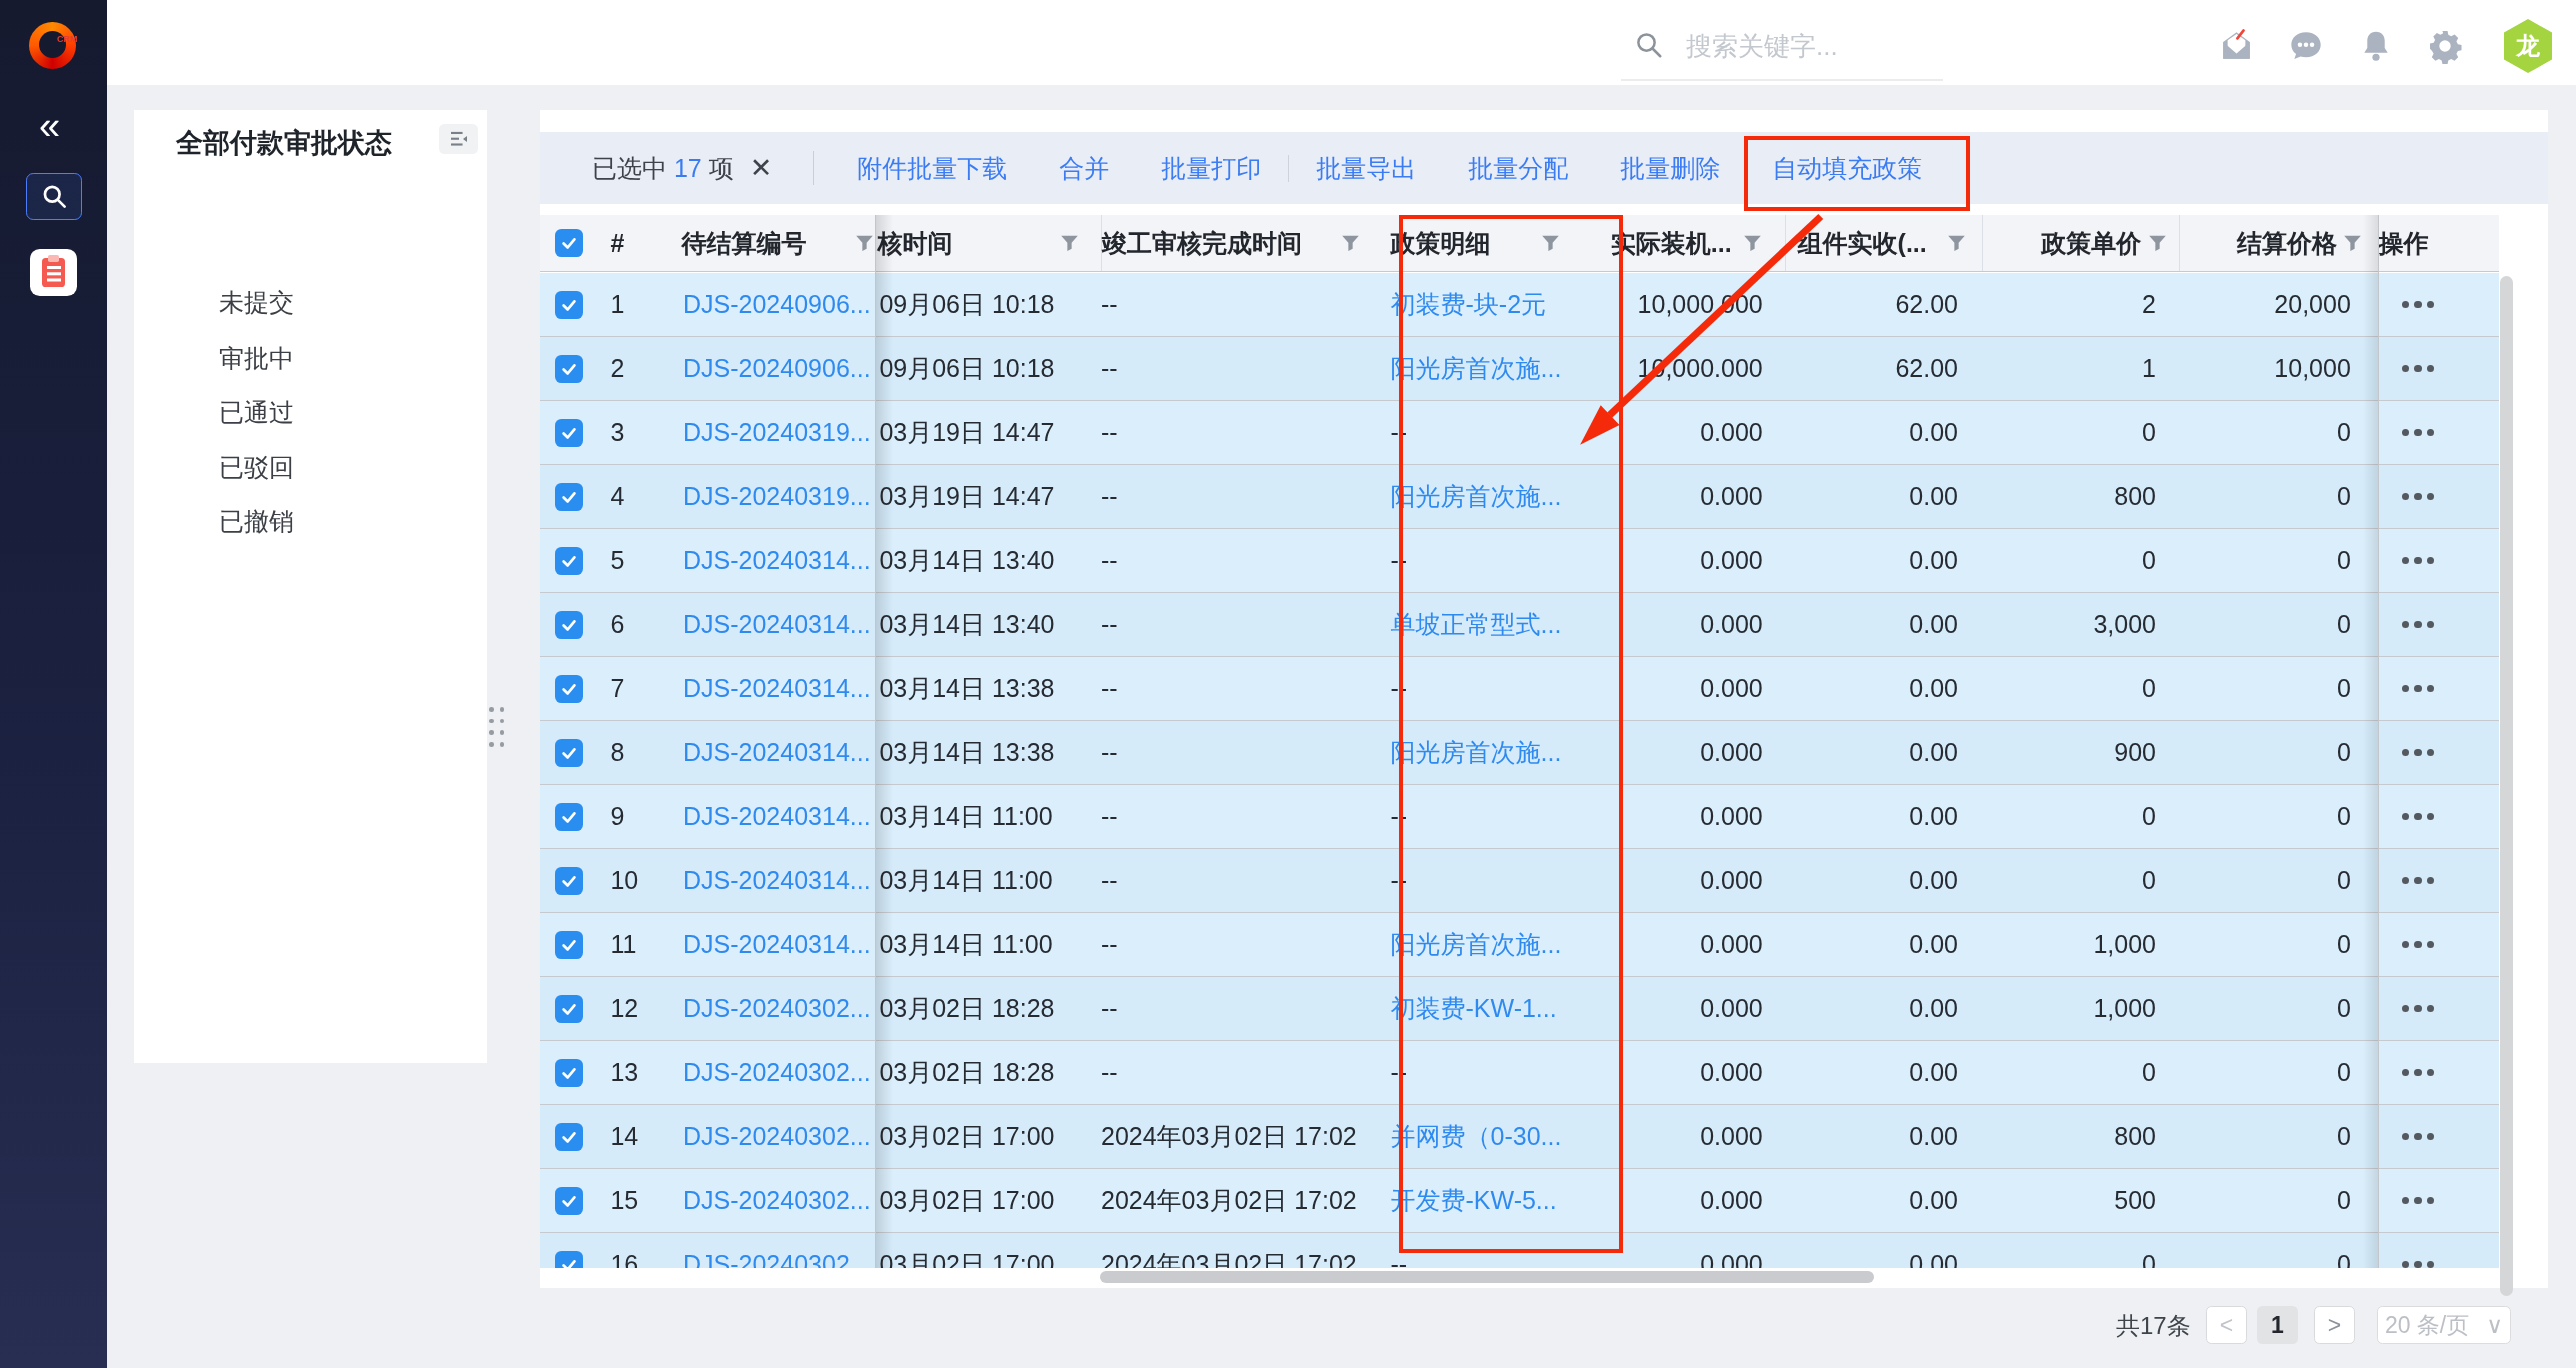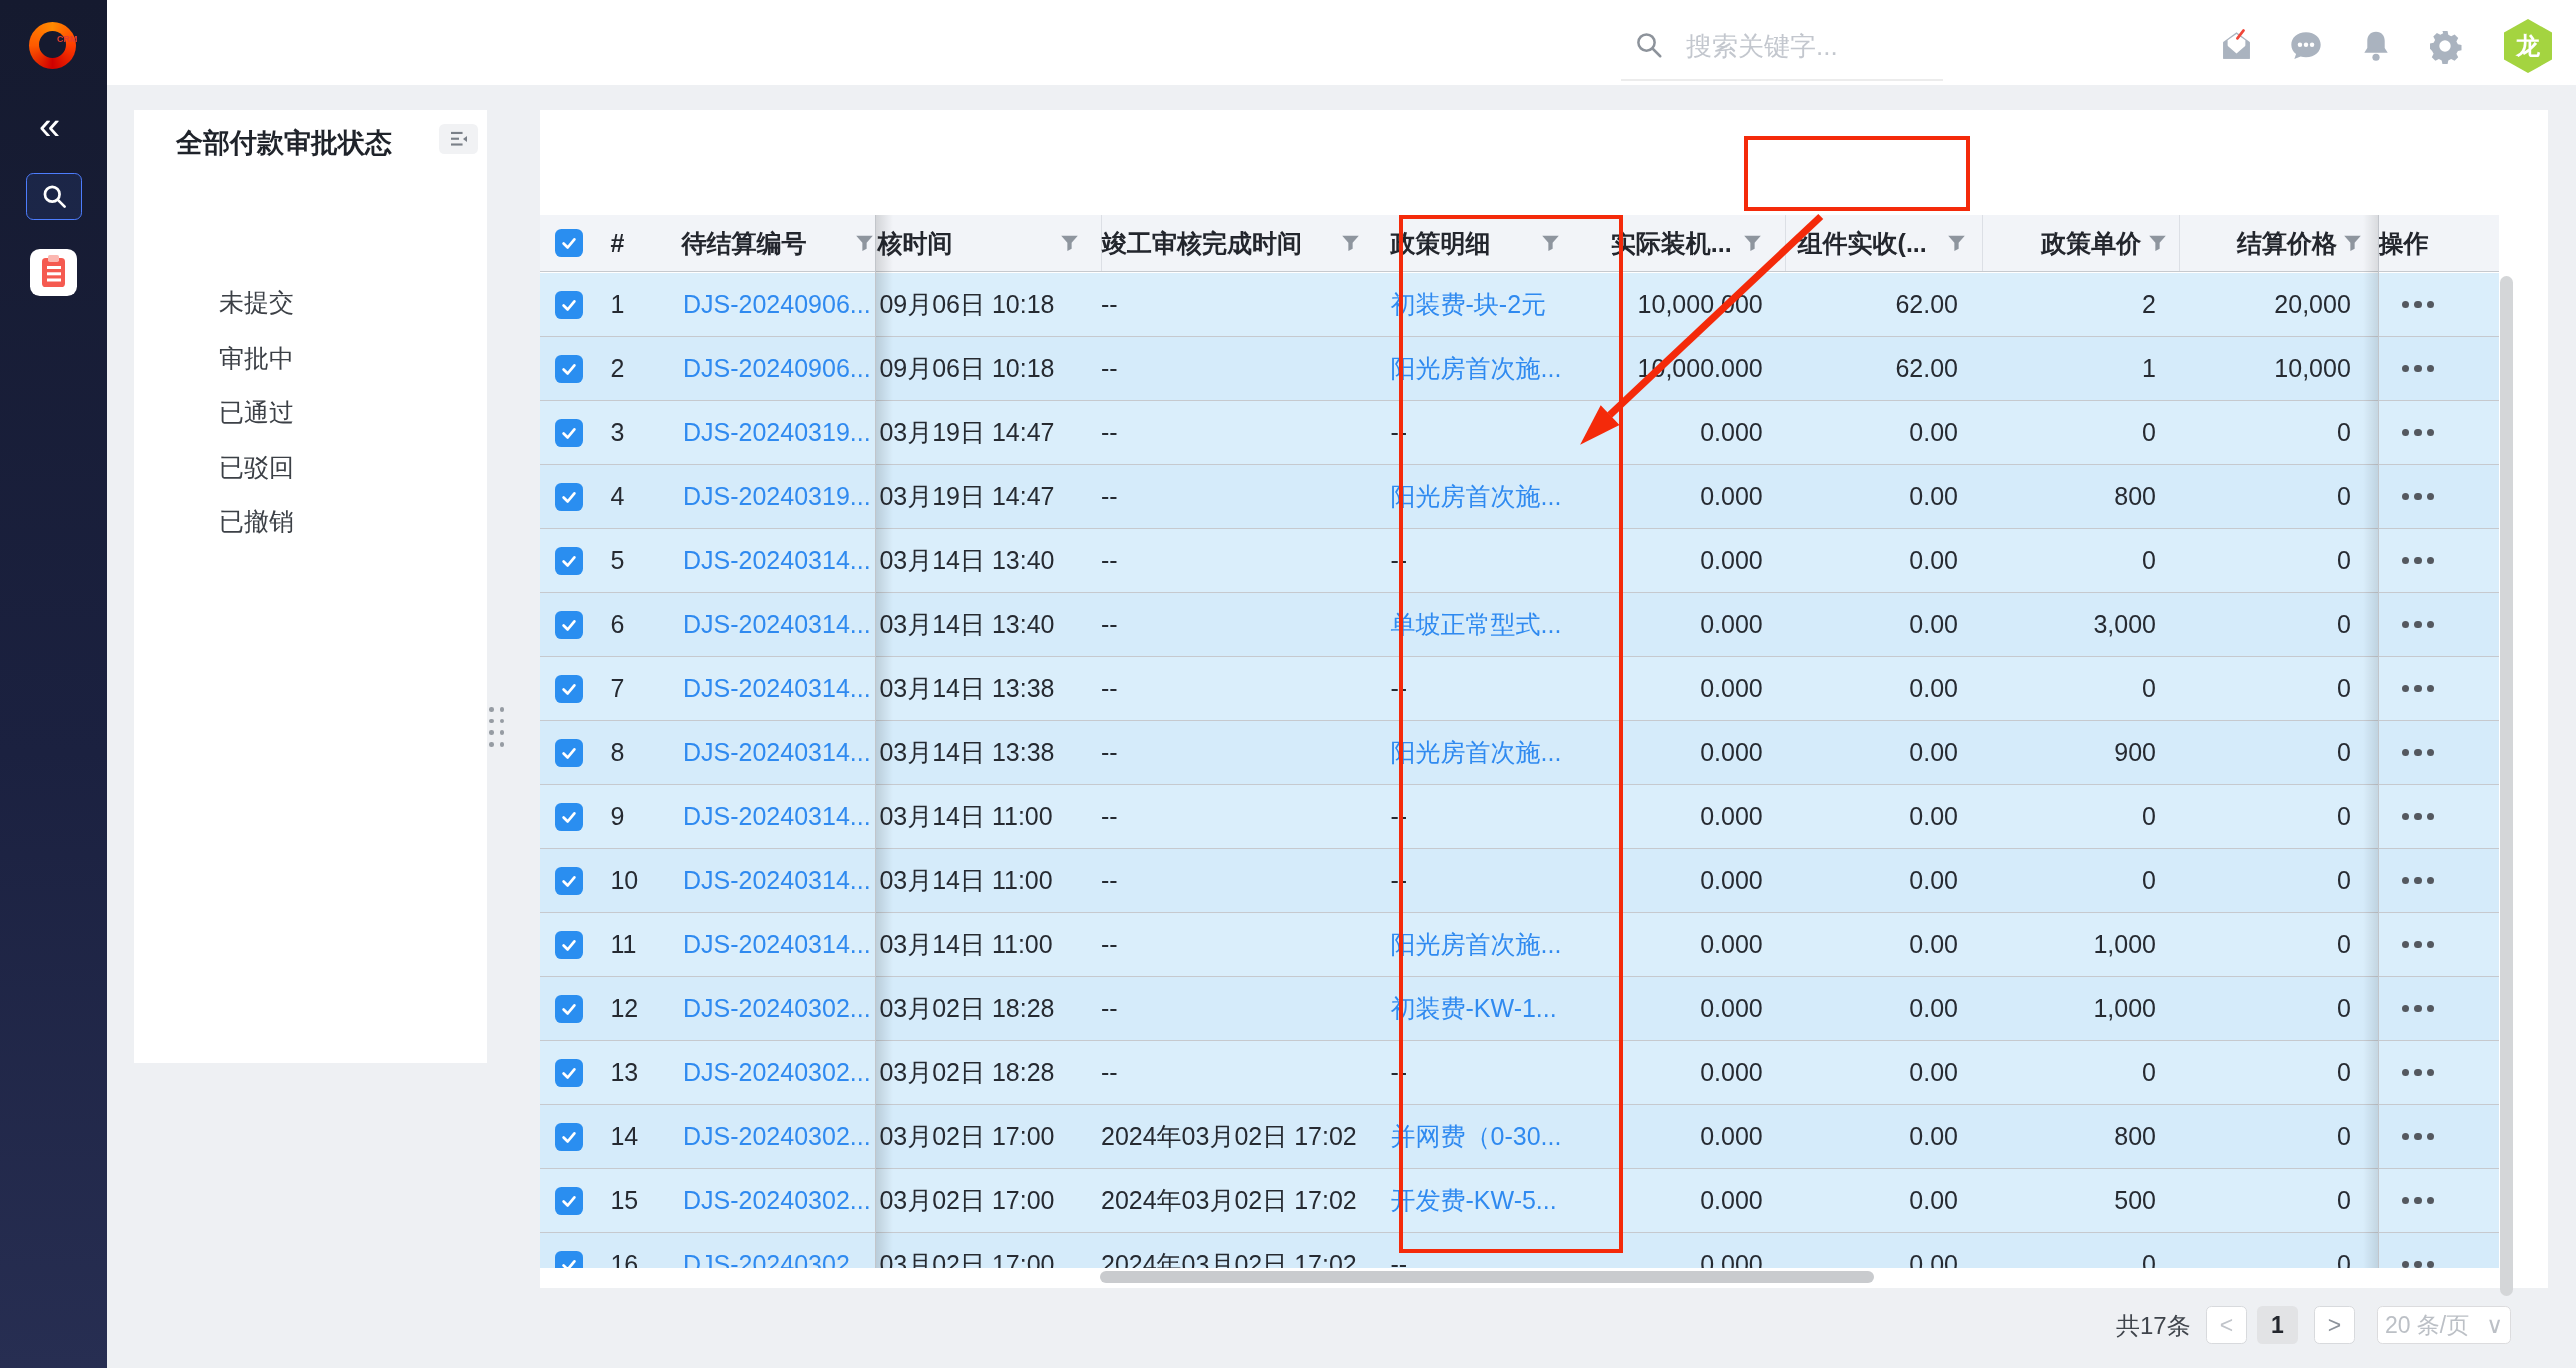--- a/index.html
+++ b/index.html
@@ -198,20 +198,37 @@
       <i></i>
       <i></i>
       <i></i>
       <i></i>
       <i></i>
       <i></i>
   </div>
 
   <section class="card">
 
+    <div class="toolbar">
+      <span>已选中</span>&nbsp;
+      <span class="sel-cnt">17</span>&nbsp;
+      <span>项</span>
+      <span class="sel-x">✕</span>
+      <span class="tb-div"></span>
+      <div class="actions">
+        <span>附件批量下载</span>
+        <span>合并</span>
+        <span>批量打印</span>
+        <span class="act-sep"></span>
+        <span>批量导出</span>
+        <span>批量分配</span>
+        <span>批量删除</span>
+        <span>自动填充政策</span>
+      </div>
+    </div>
 
     <div class="thead">
       <div class="th c-cb">
           <span class="cb">
         <svg width="18" height="18" viewBox="0 0 20 20">
               <polyline points="4,10.5 8.5,15 16,6" fill="none" stroke="#fff" stroke-width="3" stroke-linecap="round" stroke-linejoin="round"></polyline>
             </svg>
       </span>
         </div>
       <div class="th c-num">#</div>

